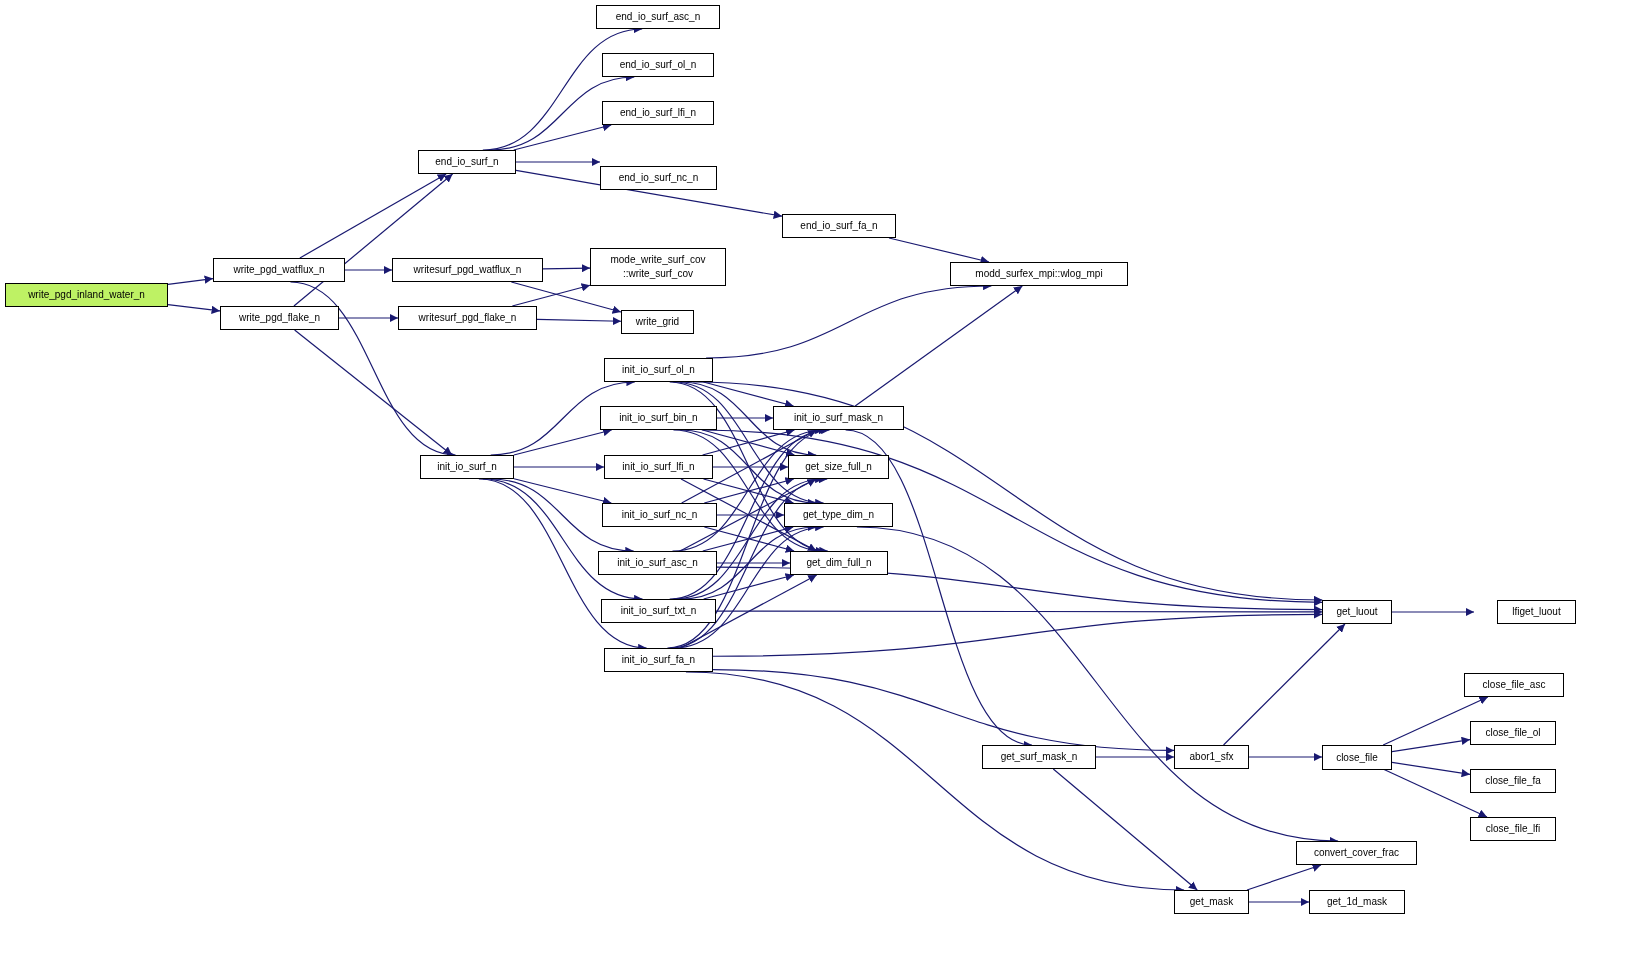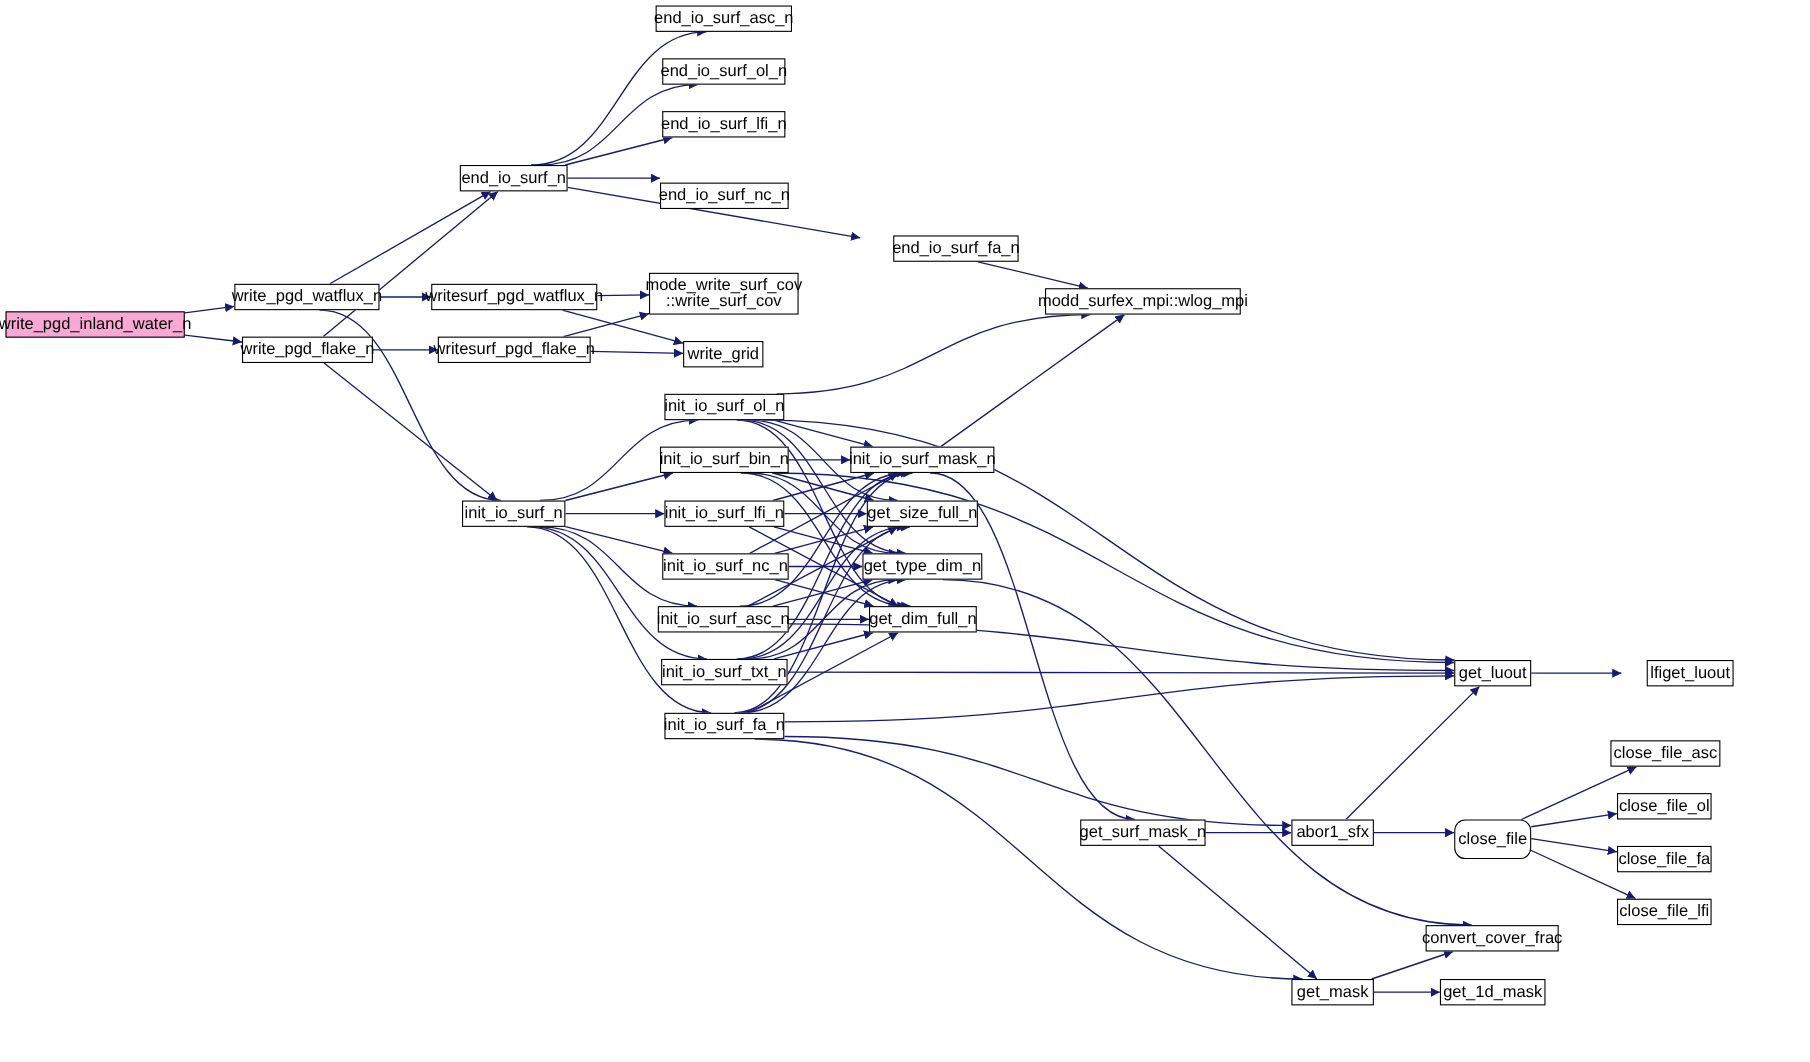--- a/index.html
+++ b/index.html
@@ -1,19 +1,19 @@
 <!DOCTYPE html>
 <html><head>
 <meta charset="utf-8">
 <style>
   html, body { margin:0; padding:0; background:#ffffff; }
   body { width:1645px; height:965px; position:relative; overflow:hidden; font-family:"Liberation Sans", sans-serif; }
   #graph { position:absolute; left:0; top:0; }
-  .node { position:absolute; box-sizing:border-box; border:1.5px solid #000; background:#fff; font-size:15px; color:#000; display:flex; align-items:center; justify-content:center; text-align:center; white-space:pre-line; line-height:14px; cursor:pointer; }
-  .node.root { background:#f9a8d4; cursor:default; }
+  .node { position:absolute; box-sizing:border-box; border:1.5px solid #000; background:#fff; font-size:10px; color:#000; display:flex; align-items:center; justify-content:center; text-align:center; white-space:pre-line; line-height:14px; cursor:pointer; }
+  .node.root { background:#bef264; cursor:default; }
 </style>
 </head>
 <body>
 
 <svg id="graph" width="1645" height="965">
     <defs>
       <marker id="ah" viewBox="0 0 10 10" refX="10" refY="5" markerWidth="7" markerHeight="7" orient="auto-start-reverse">
         <path d="M0,0 L10,5 L0,10 z" fill="#191970"></path>
       </marker>
     </defs>
@@ -95,21 +95,21 @@
   </svg>
 <div id="nodes">
     <div class="node root" style="left: 5px; top: 283px; width: 163px; height: 24px;">write_pgd_inland_water_n</div>
     <div class="node" style="left: 213px; top: 258px; width: 132px; height: 24px;">write_pgd_watflux_n</div>
     <div class="node" style="left: 220px; top: 306px; width: 119px; height: 24px;">write_pgd_flake_n</div>
     <div class="node" style="left: 418px; top: 150px; width: 98px; height: 24px;">end_io_surf_n</div>
     <div class="node" style="left: 596px; top: 5px; width: 124px; height: 24px;">end_io_surf_asc_n</div>
     <div class="node" style="left: 602px; top: 53px; width: 112px; height: 24px;">end_io_surf_ol_n</div>
     <div class="node" style="left: 602px; top: 101px; width: 112px; height: 24px;">end_io_surf_lfi_n</div>
     <div class="node" style="left: 600px; top: 166px; width: 117px; height: 24px;">end_io_surf_nc_n</div>
-    <div class="node" style="left: 782px; top: 214px; width: 114px; height: 24px; margin-left: 30px;">end_io_surf_fa_n</div>
+    <div class="node" style="left: 782px; top: 214px; width: 114px; height: 24px;">end_io_surf_fa_n</div>
     <div class="node" style="left: 392px; top: 258px; width: 151px; height: 24px;">writesurf_pgd_watflux_n</div>
     <div class="node" style="left: 398px; top: 306px; width: 139px; height: 24px;">writesurf_pgd_flake_n</div>
     <div class="node" style="left: 590px; top: 248px; width: 136px; height: 38px;">mode_write_surf_cov
 ::write_surf_cov</div>
     <div class="node" style="left: 621px; top: 310px; width: 73px; height: 24px;">write_grid</div>
     <div class="node" style="left: 950px; top: 262px; width: 178px; height: 24px;">modd_surfex_mpi::wlog_mpi</div>
     <div class="node" style="left: 420px; top: 455px; width: 94px; height: 24px;">init_io_surf_n</div>
     <div class="node" style="left: 604px; top: 358px; width: 109px; height: 24px;">init_io_surf_ol_n</div>
     <div class="node" style="left: 600px; top: 406px; width: 117px; height: 24px;">init_io_surf_bin_n</div>
     <div class="node" style="left: 604px; top: 455px; width: 109px; height: 24px;">init_io_surf_lfi_n</div>
@@ -118,21 +118,21 @@
     <div class="node" style="left: 601px; top: 599px; width: 115px; height: 24px;">init_io_surf_txt_n</div>
     <div class="node" style="left: 604px; top: 648px; width: 109px; height: 24px;">init_io_surf_fa_n</div>
     <div class="node" style="left: 773px; top: 406px; width: 131px; height: 24px;">init_io_surf_mask_n</div>
     <div class="node" style="left: 788px; top: 455px; width: 101px; height: 24px;">get_size_full_n</div>
     <div class="node" style="left: 784px; top: 503px; width: 109px; height: 24px;">get_type_dim_n</div>
     <div class="node" style="left: 790px; top: 551px; width: 98px; height: 24px;">get_dim_full_n</div>
     <div class="node" style="left: 1322px; top: 600px; width: 70px; height: 24px;">get_luout</div>
     <div class="node" style="left: 1474px; top: 600px; width: 79px; height: 24px; margin-left: 23px;">lfiget_luout</div>
     <div class="node" style="left: 982px; top: 745px; width: 114px; height: 24px;">get_surf_mask_n</div>
     <div class="node" style="left: 1174px; top: 745px; width: 75px; height: 24px;">abor1_sfx</div>
-    <div class="node" style="left: 1322px; top: 745px; width: 70px; height: 36px; border-radius: 10px;">close_file</div>
+    <div class="node" style="left: 1322px; top: 745px; width: 70px; height: 25px;">close_file</div>
     <div class="node" style="left: 1464px; top: 673px; width: 100px; height: 24px;">close_file_asc</div>
     <div class="node" style="left: 1470px; top: 721px; width: 86px; height: 24px;">close_file_ol</div>
     <div class="node" style="left: 1470px; top: 769px; width: 86px; height: 24px;">close_file_fa</div>
     <div class="node" style="left: 1470px; top: 817px; width: 86px; height: 24px;">close_file_lfi</div>
     <div class="node" style="left: 1296px; top: 841px; width: 121px; height: 24px;">convert_cover_frac</div>
     <div class="node" style="left: 1174px; top: 890px; width: 75px; height: 24px;">get_mask</div>
     <div class="node" style="left: 1309px; top: 890px; width: 96px; height: 24px;">get_1d_mask</div>
   </div>
 
 </body></html>

